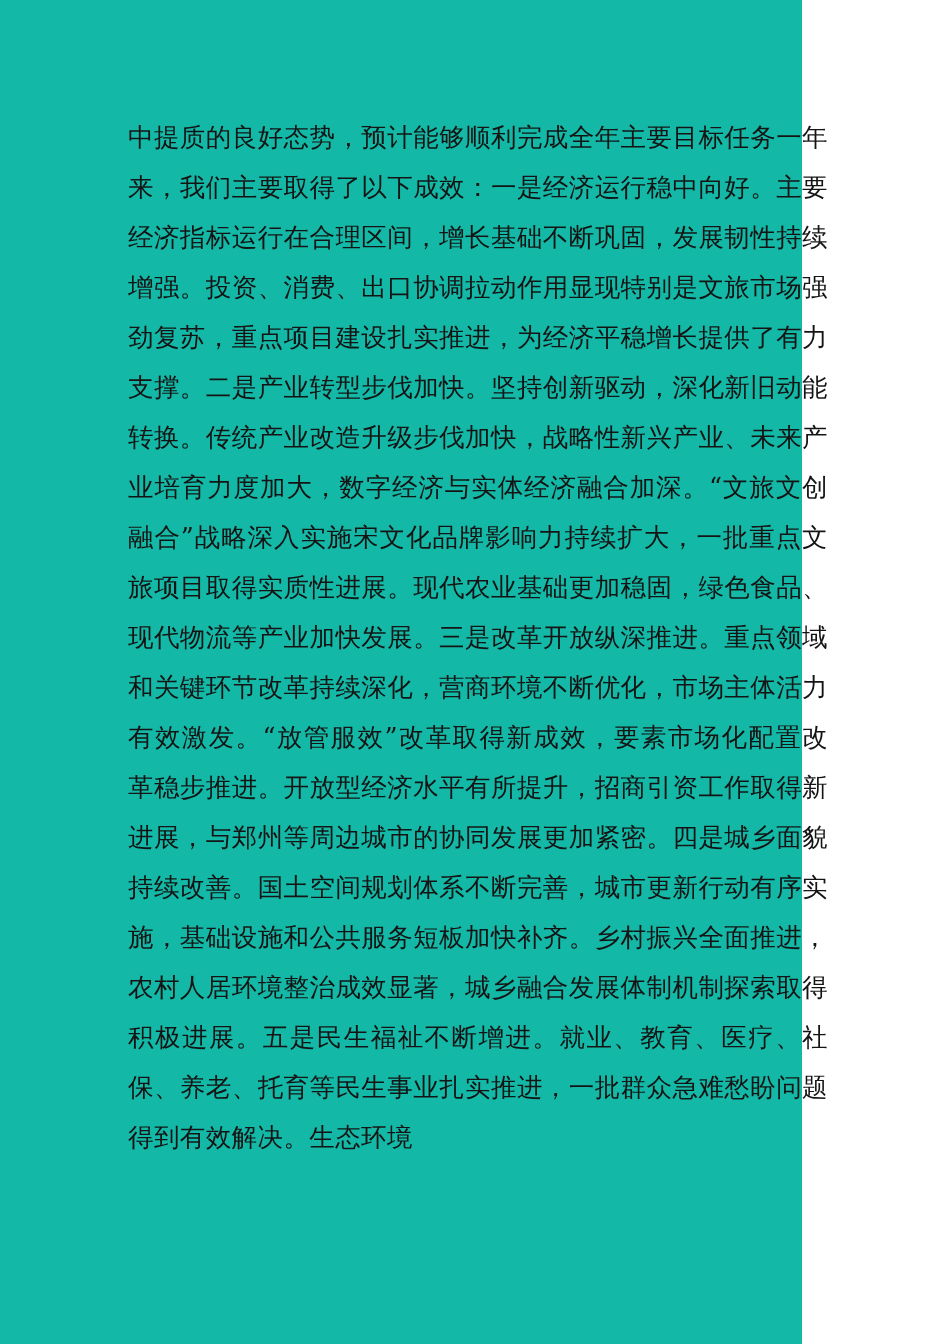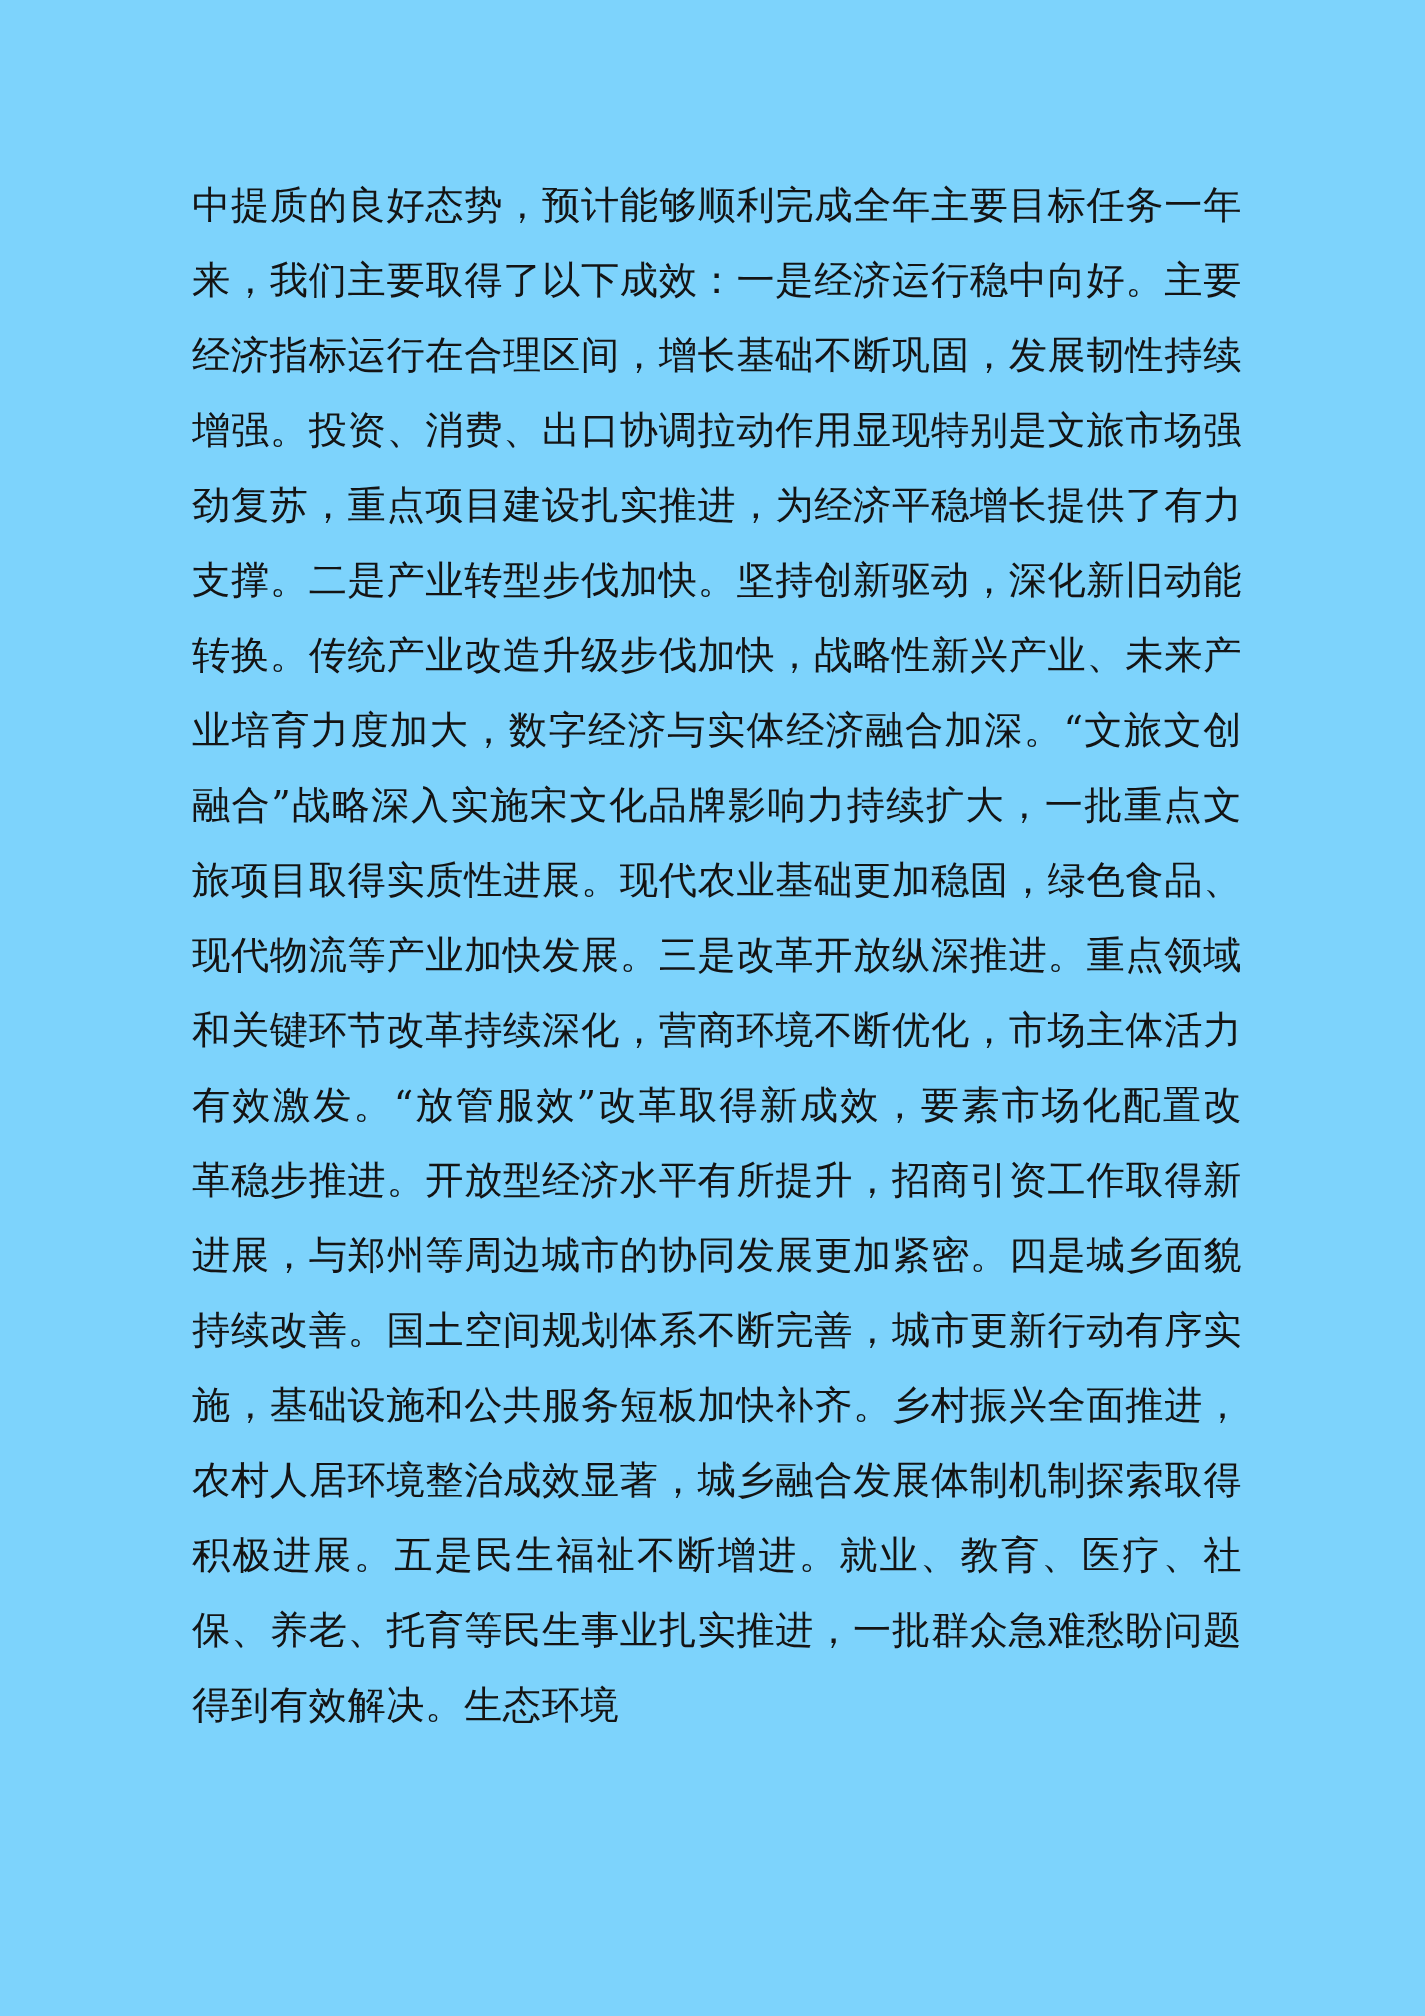--- a/index.html
+++ b/index.html
@@ -9,24 +9,24 @@
   }
   body {
     width: 950px;
     height: 1344px;
     font-family: "DejaVu Serif", "Liberation Serif", serif;
     color: #1a1a1a;
     overflow: hidden;
   }
   .page {
     position: relative;
-    width: 950px;
+    width: 802px;
     height: 1344px;
     box-sizing: border-box;
-    background: #7dd3fc;
+    background: #14b8a6;
   }
   .doc-body {
     position: absolute;
     left: 128px;
     top: 112px;
     width: 700px;
   }
   .para {
     margin: 0;
     font-size: 25.5px;

